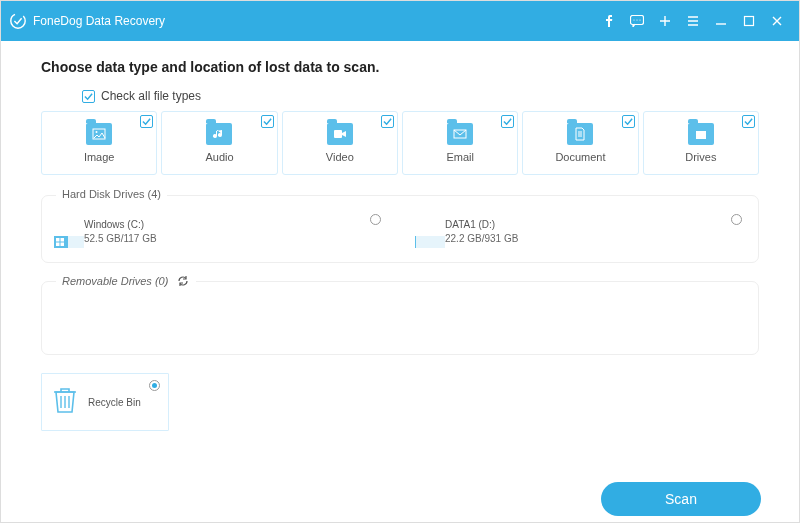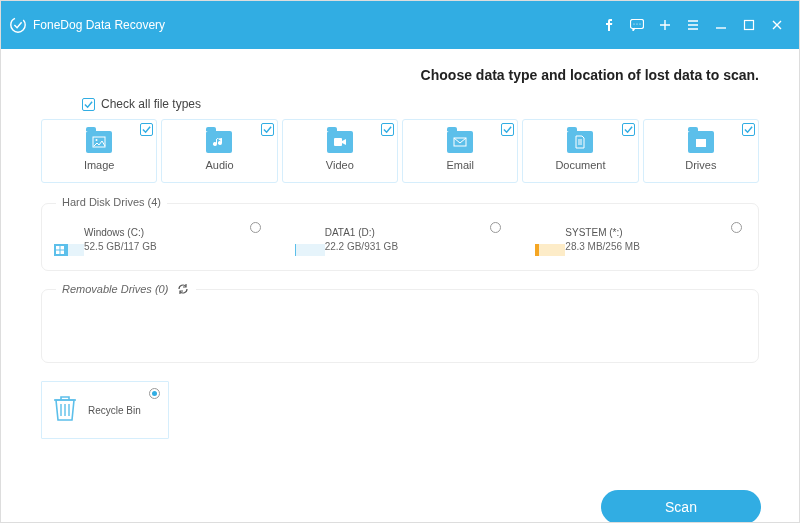--- a/index.html
+++ b/index.html
@@ -1,28 +1,28 @@
 <!DOCTYPE html>
 <html><head>
 <meta charset="utf-8">
 <style>
   * { box-sizing: border-box; margin: 0; padding: 0; font-family: "Segoe UI", Arial, sans-serif; }
   body { width: 800px; height: 523px; background: #fff; border: 1px solid #ddd; overflow: hidden; }
   
-  .titlebar { height: 48px; background: #31ade3; display: flex; align-items: center; padding: 0 8px; color: #fff; }
+  .titlebar { height: 40px; background: #31ade3; display: flex; align-items: center; padding: 0 8px; color: #fff; }
   .logo-wrap { display: flex; align-items: center; gap: 6px; }
   .logo-mark { width: 18px; height: 18px; }
   .title { font-size: 12px; }
   .titlebar-spacer { flex: 1; }
   .titlebar-btns { display: flex; gap: 0; }
   .titlebar-btn { width: 28px; height: 32px; display: flex; align-items: center; justify-content: center; cursor: pointer; }
   .titlebar-btn svg { stroke: #fff; fill: none; }
   
   .content { padding: 14px 40px 0 40px; position: relative; height: calc(523px - 32px); }
-  .heading { text-align: right; font-size: 14px; color: #222; font-weight: 600; margin-bottom: 14px; margin-top: 4px; }
+  .heading { text-align: left; font-size: 14px; color: #222; font-weight: 600; margin-bottom: 14px; margin-top: 4px; }
   .checkall-row { display: flex; align-items: flex-end; gap: 6px; font-size: 12px; color: #444; margin-bottom: 8px; padding-left: 41px; }
   .checkbox { width: 13px; height: 13px; border: 1px solid #31ade3; border-radius: 2px; display: inline-flex; align-items: center; justify-content: center; background: #fff; }
   .checkbox svg { width: 9px; height: 9px; }
   
   .types-row { display: flex; gap: 4px; margin-bottom: 20px; }
   .type-card { flex: 1; height: 64px; border: 1px solid #d6eefc; border-radius: 3px; position: relative; display: flex; flex-direction: column; align-items: center; justify-content: center; gap: 6px; cursor: pointer; }
   .type-card .cb { position: absolute; top: 3px; right: 3px; }
   .type-icon { width: 26px; height: 22px; background: #5cbfea; border-radius: 2px; position: relative; display:flex; align-items:center; justify-content:center; }
   .type-icon::before { content: ""; position: absolute; top: -4px; left: 0; width: 10px; height: 4px; background: #5cbfea; border-radius: 2px 2px 0 0; }
   .type-icon svg { width: 14px; height: 14px; }
@@ -236,32 +236,20 @@
           <div class="drive-icon sys">
             <div class="bar-bg">
               <div class="bar-fill" style="width: 3%;"></div>
             </div>
           </div>
           <div class="drive-text">
             <div class="drive-name">DATA1 (D:)</div>
             <div>22.2 GB/931 GB</div>
           </div>
         </div>
-        <div class="drive">
-          <span class="drive-radio"></span>
-          <div class="drive-icon orange">
-            <div class="bar-bg">
-              <div class="bar-fill" style="width: 11%;"></div>
-            </div>
-          </div>
-          <div class="drive-text">
-            <div class="drive-name">SYSTEM (*:)</div>
-            <div>28.3 MB/256 MB</div>
-          </div>
-        </div>
       </div>
   </div>
 
   <div class="group removable-group">
     <div class="group-legend">
       <span>Removable Drives (0)</span>
       <span class="refresh-icon">
         <svg viewBox="0 0 14 14" width="14" height="14">
             <path d="M3 7a4 4 0 0 1 7-2.6M11 7a4 4 0 0 1-7 2.6" fill="none" stroke="#555" stroke-width="1.2"></path>
             <path d="M10 2v3h-3M4 12v-3h3" fill="none" stroke="#555" stroke-width="1.2"></path>

